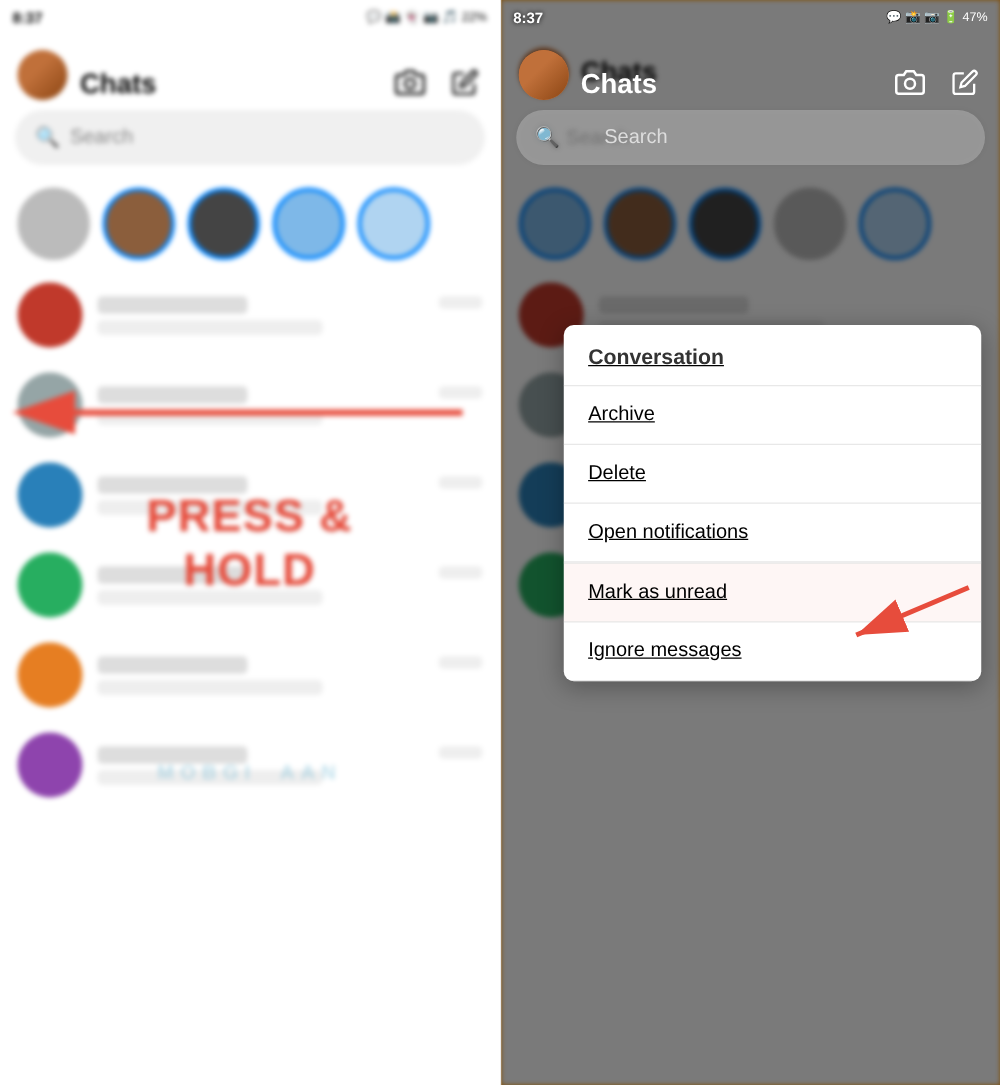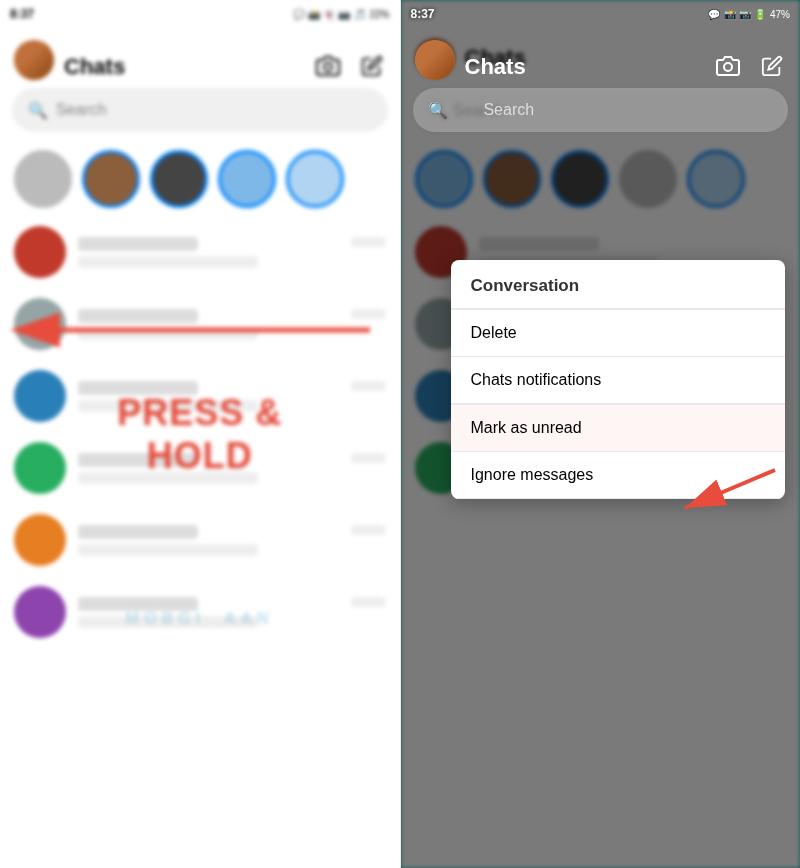--- a/index.html
+++ b/index.html
@@ -27,21 +27,21 @@
       position: absolute;
       inset: 0;
       background: rgba(255,255,255,0.15);
       pointer-events: none;
     }
 
     
     .right-panel {
       width: 400px;
       height: 868px;
-      background: #0f766e;
+      background: #a16207;
       position: relative;
       overflow: hidden;
     }
 
     
     .status-bar {
       display: flex;
       justify-content: space-between;
       align-items: center;
       padding: 4px 10px;
@@ -239,20 +239,21 @@
     .context-menu {
       position: absolute;
       top: 260px;
       left: 50px;
       right: 15px;
       background: #fff;
       border-radius: 8px;
       box-shadow: 0 4px 20px rgba(0,0,0,0.3);
       z-index: 20;
       overflow: hidden;
+      text-decoration: underline;
     }
     .context-menu-title {
       font-size: 17px;
       font-weight: 600;
       color: #333;
       padding: 16px 20px 12px 20px;
     }
     .context-menu-divider {
       height: 1px;
       background: #e8e8e8;
@@ -546,24 +547,25 @@
       </div>
 
       <div class="search-bar" style="background:rgba(255,255,255,0.25);">
         <span class="search-icon" style="color:#ddd;">🔍</span>
         <span class="search-text" style="color:#ddd;margin-left:27px;">Search</span>
       </div>
 
       <div class="context-menu">
         <div class="context-menu-title">Conversation</div>
         <div class="context-menu-divider"></div>
+        <div class="context-menu-item">Archive</div>
         <div class="context-menu-divider"></div>
         <div class="context-menu-item">Delete</div>
         <div class="context-menu-divider"></div>
-        <div class="context-menu-item">Chats notifications</div>
+        <div class="context-menu-item">Open notifications</div>
         <div class="context-menu-divider"></div>
         <div class="context-menu-divider"></div>
         <div class="context-menu-item highlighted">Mark as unread</div>
         <div class="context-menu-divider"></div>
         <div class="context-menu-item">Ignore messages</div>
         <div class="context-menu-divider"></div>
       </div>
 
       <div class="arrow-right">
         <svg width="120" height="60" viewBox="0 0 120 60">

